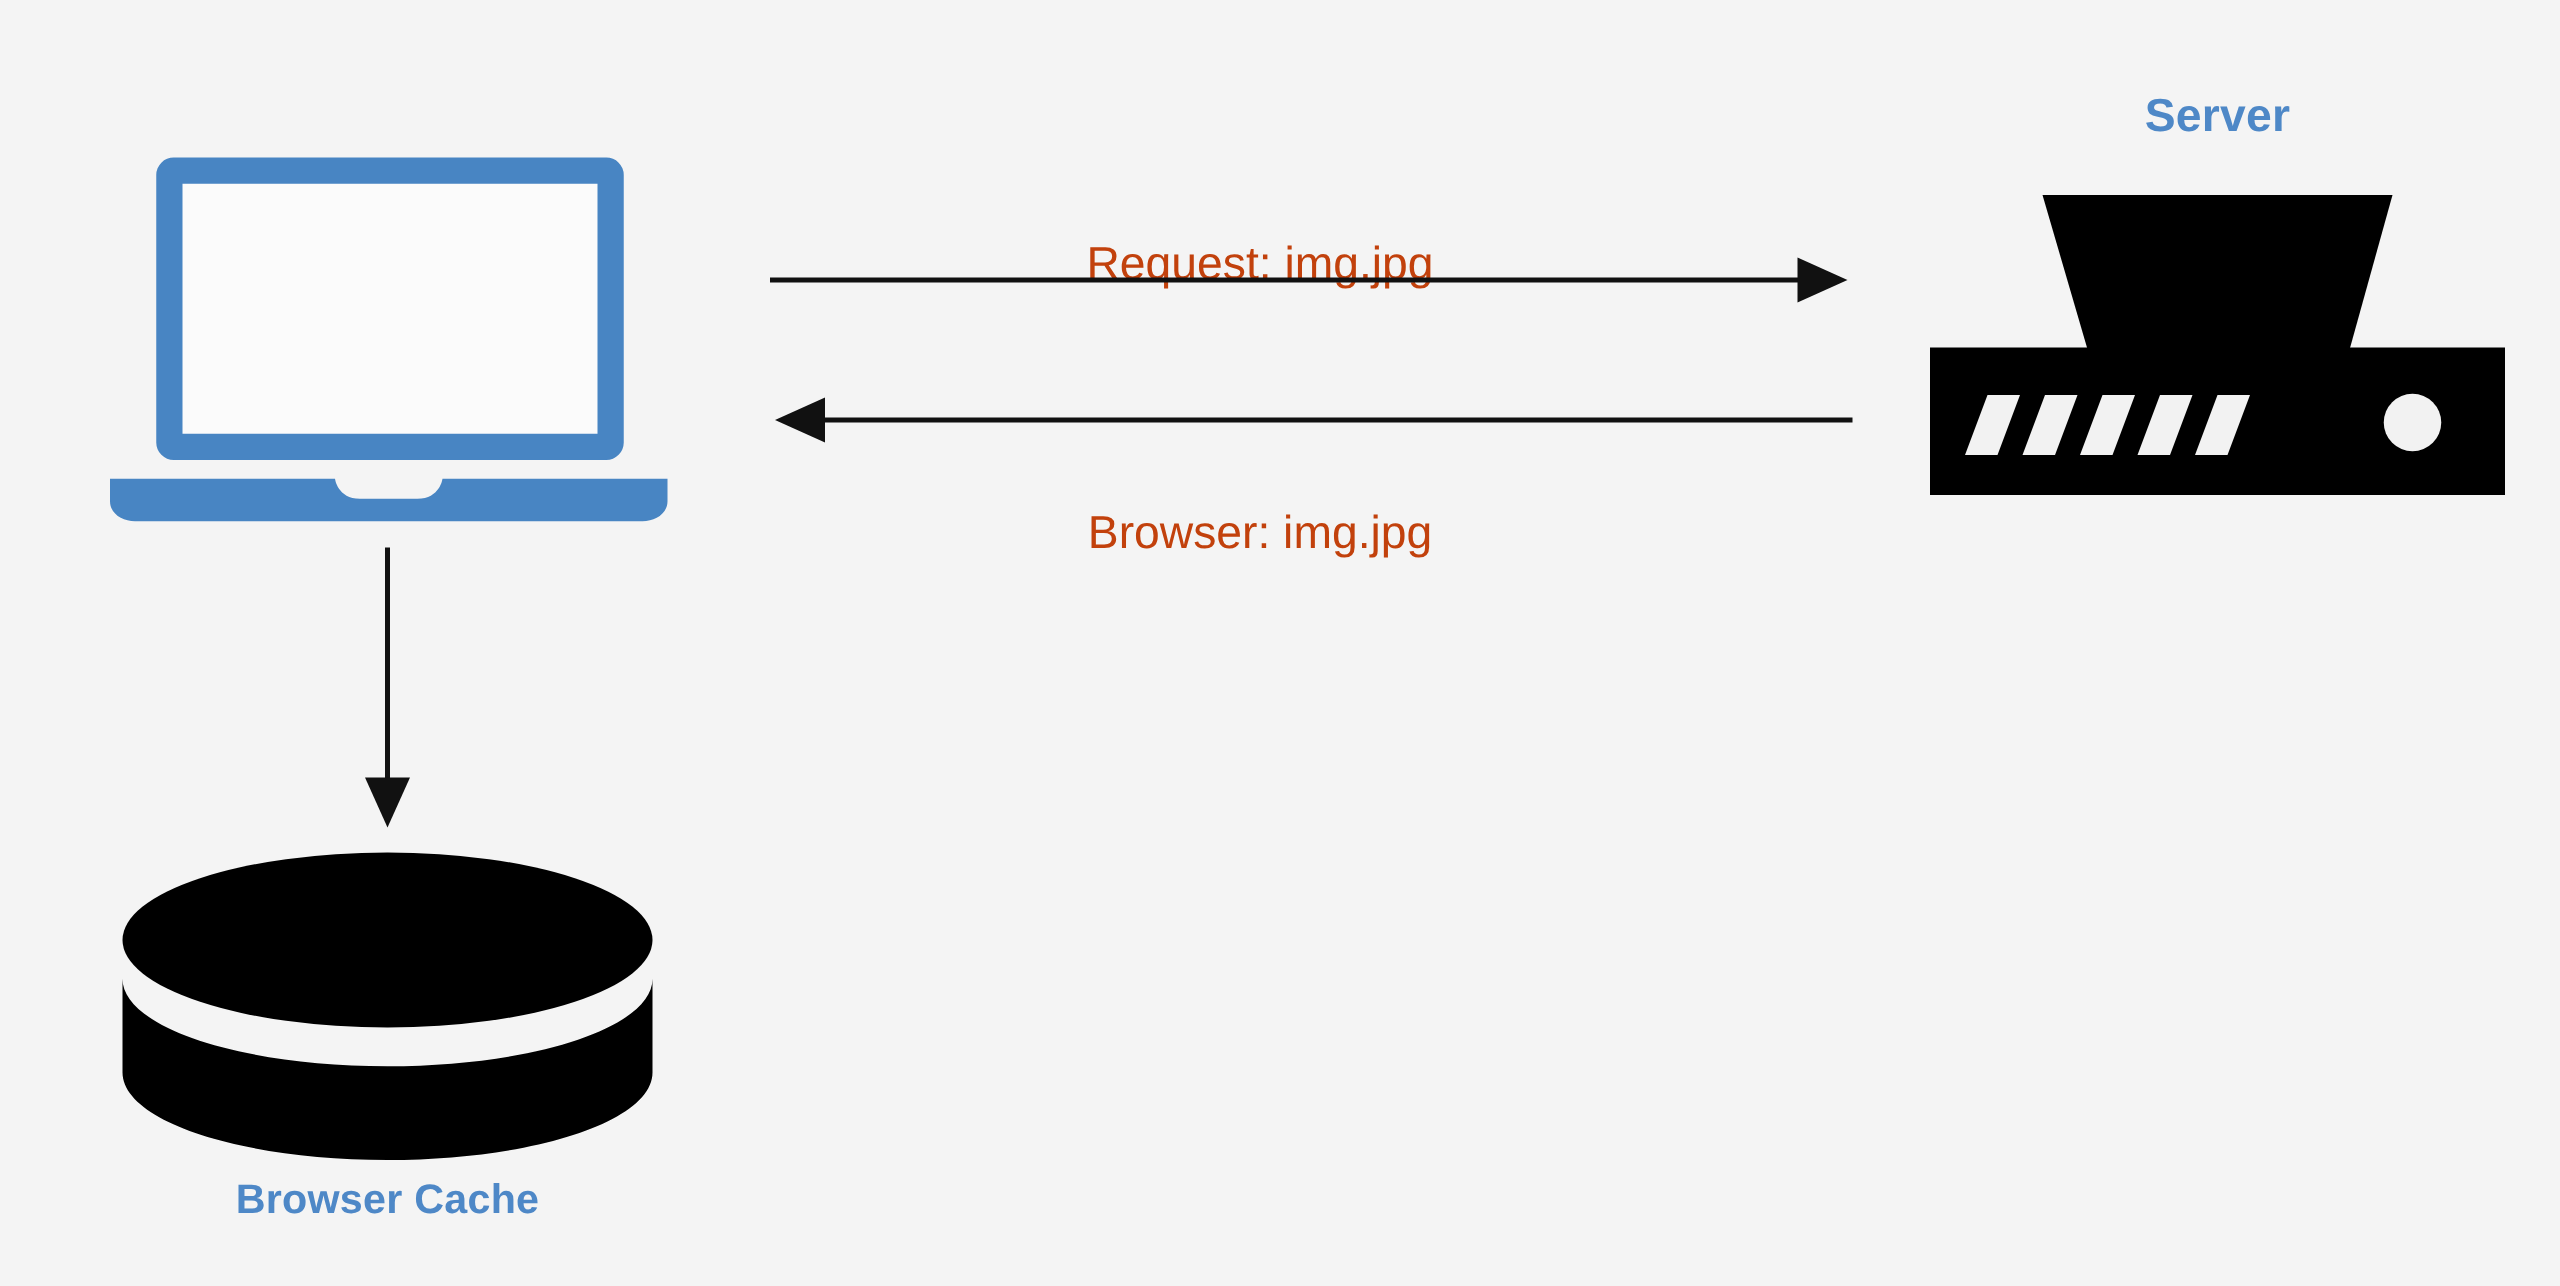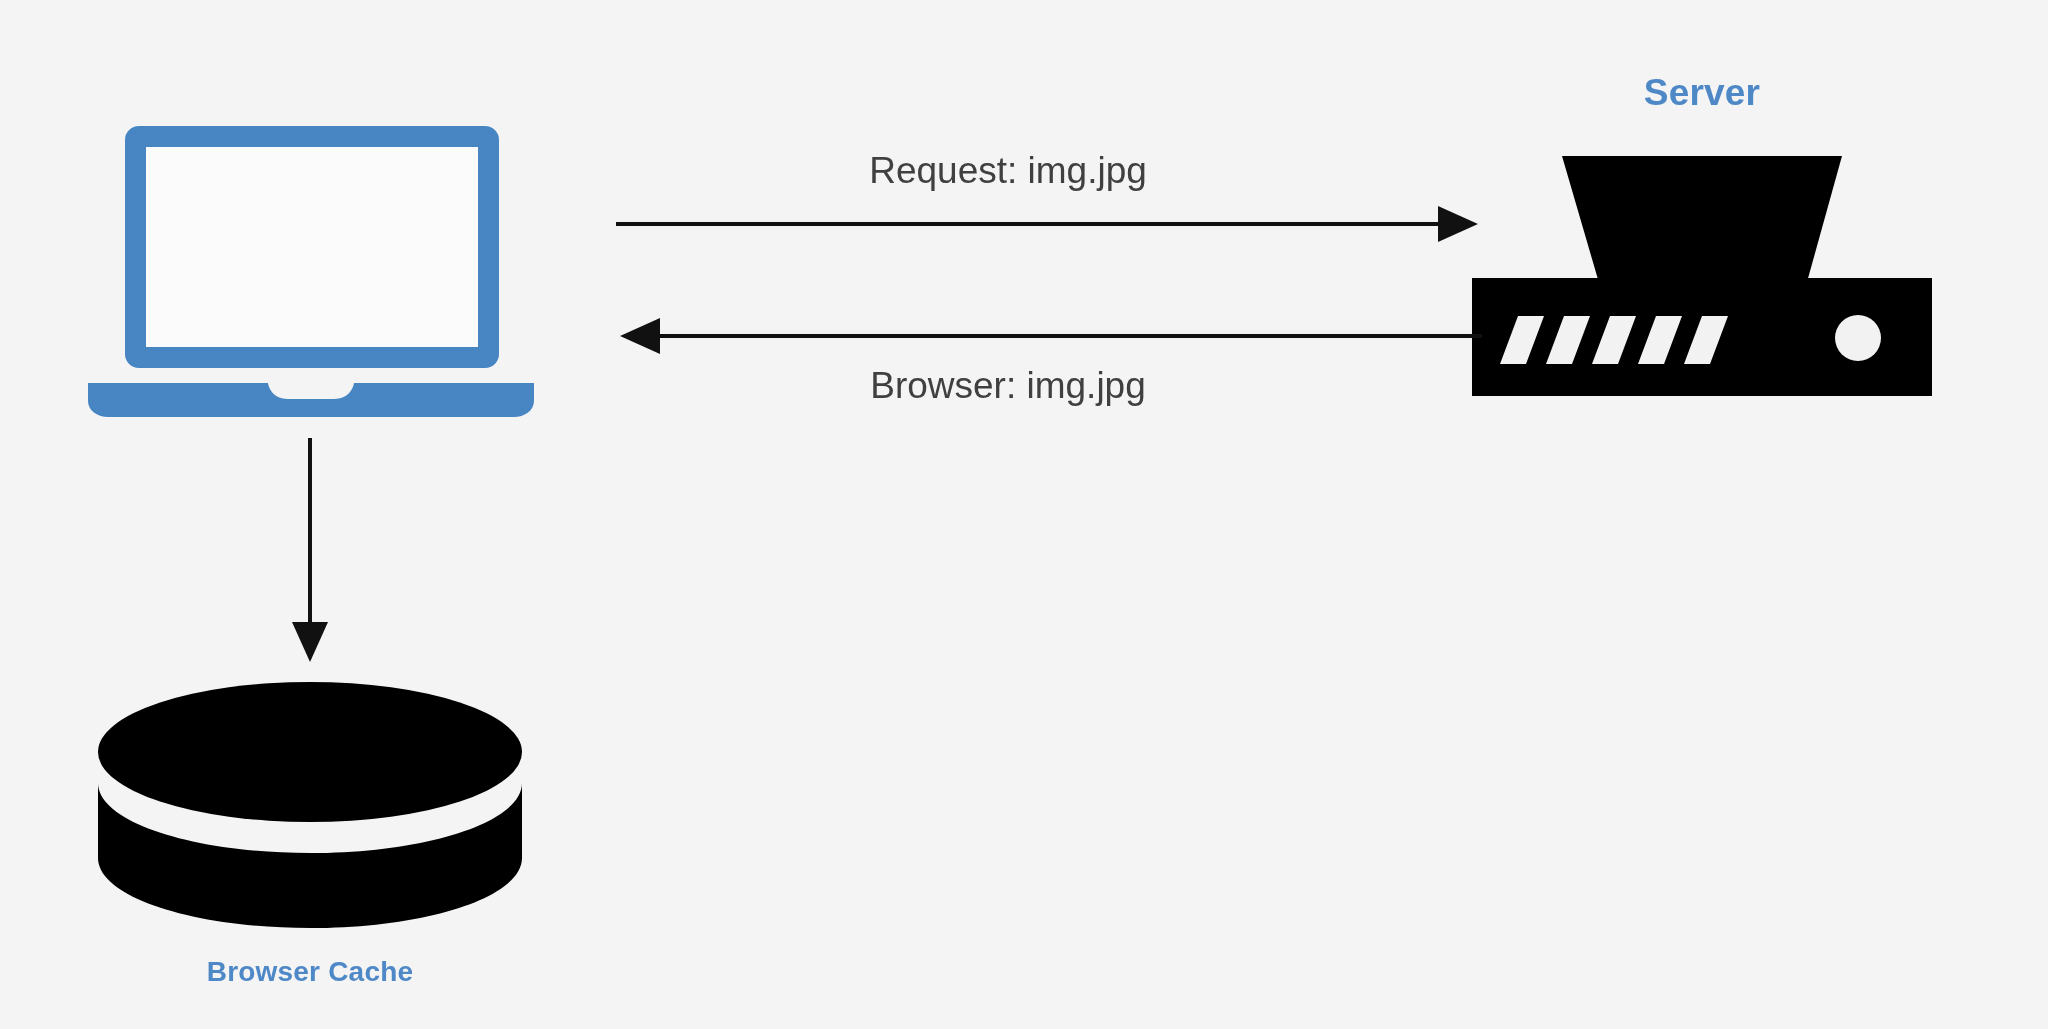--- a/index.html
+++ b/index.html
@@ -22,24 +22,25 @@
 
   
   .node-label {
     font-weight: bold;
     color: #4e88c7;
     text-align: center;
     letter-spacing: 0.2px;
     white-space: nowrap;
   }
   .edge-label {
-    color: #404040;
+    color: #c2410c;
     text-align: center;
     white-space: nowrap;
     font-weight: 400;
+    margin-top: 40px;
   }
   .edge-label-multi {
     color: #1e1e1e;
     text-align: center;
     font-weight: 400;
     line-height: 1.28;
   }
 
   
   #laptop-icon { left: 86px; top: 126px; width: 450px; height: 296px; }
@@ -64,21 +65,21 @@
 <div id="stage">
 
   <div class="abs" id="laptop-icon">
     <div class="laptop-lid"></div>
     <svg class="laptop-base" viewBox="0 0 450 38">
       <path d="M2,2 L182,2 C182,2 184,18 202,18 L248,18 C266,18 268,2 268,2 L448,2
                L448,20 C448,30 438,36 428,36 L22,36 C12,36 2,30 2,20 Z" fill="#4885c3"></path>
     </svg>
   </div>
 
-  <div class="abs" style="left:1472px; top:72px; width:460px; height:330px;">
+  <div class="abs" style="left:1544px; top:72px; width:460px; height:330px;">
     <div class="node-label abs" style="left:0; top:0; width:460px; font-size:37px;">Server</div>
     <svg class="abs" style="left:0; top:78px; width:460px; height:248px;" viewBox="0 0 460 248">
 
       <path d="M92,150 L132,6 L330,6 L372,150 Z" transform="rotate(180 231 78)" fill="#000000"></path>
 
       <rect x="0" y="128" width="460" height="118" fill="#000000"></rect>
 
       <g fill="#f2f2f2">
         <path d="M 46,166 L 72,166 L 54,214 L 28,214 Z"></path>
         <path d="M 92,166 L 118,166 L 100,214 L 74,214 Z"></path>
@@ -92,21 +93,21 @@
   </div>
 
   <div class="abs" style="left:95px; top:680px; width:430px; height:320px;">
     <svg class="abs" style="left:0; top:0; width:430px; height:250px;" viewBox="0 0 430 250">
 
       <ellipse cx="215" cy="72" rx="212" ry="70" fill="#000000"></ellipse>
 
       <path d="M3,103 L3,178 C3,217 98,248 215,248 C332,248 427,217 427,178 L427,103
                C427,142 332,173 215,173 C98,173 3,142 3,103 Z" fill="#000000"></path>
     </svg>
-    <div class="node-label abs" style="left:0; top:276px; width:430px; font-size:28px;">Browser Cache</div>
+    <div class="node-label abs" style="left:0; top:260px; width:430px; font-size:33px;">Browser Cache</div>
   </div>
 
   <div class="edge-label abs" style="left:688px; top:150px; width:640px; font-size:37px;">Request: img.jpg</div>
   <svg class="abs" style="left:612px; top:200px; width:870px; height:48px;" viewBox="0 0 870 48">
     <line x1="4" y1="24" x2="828" y2="24" stroke="#111111" stroke-width="4"></line>
     <path d="M826,6 L866,24 L826,42 Z" fill="#111111"></path>
   </svg>
 
   <svg class="abs" style="left:616px; top:312px; width:870px; height:48px;" viewBox="0 0 870 48">
     <line x1="42" y1="24" x2="866" y2="24" stroke="#111111" stroke-width="4"></line>

